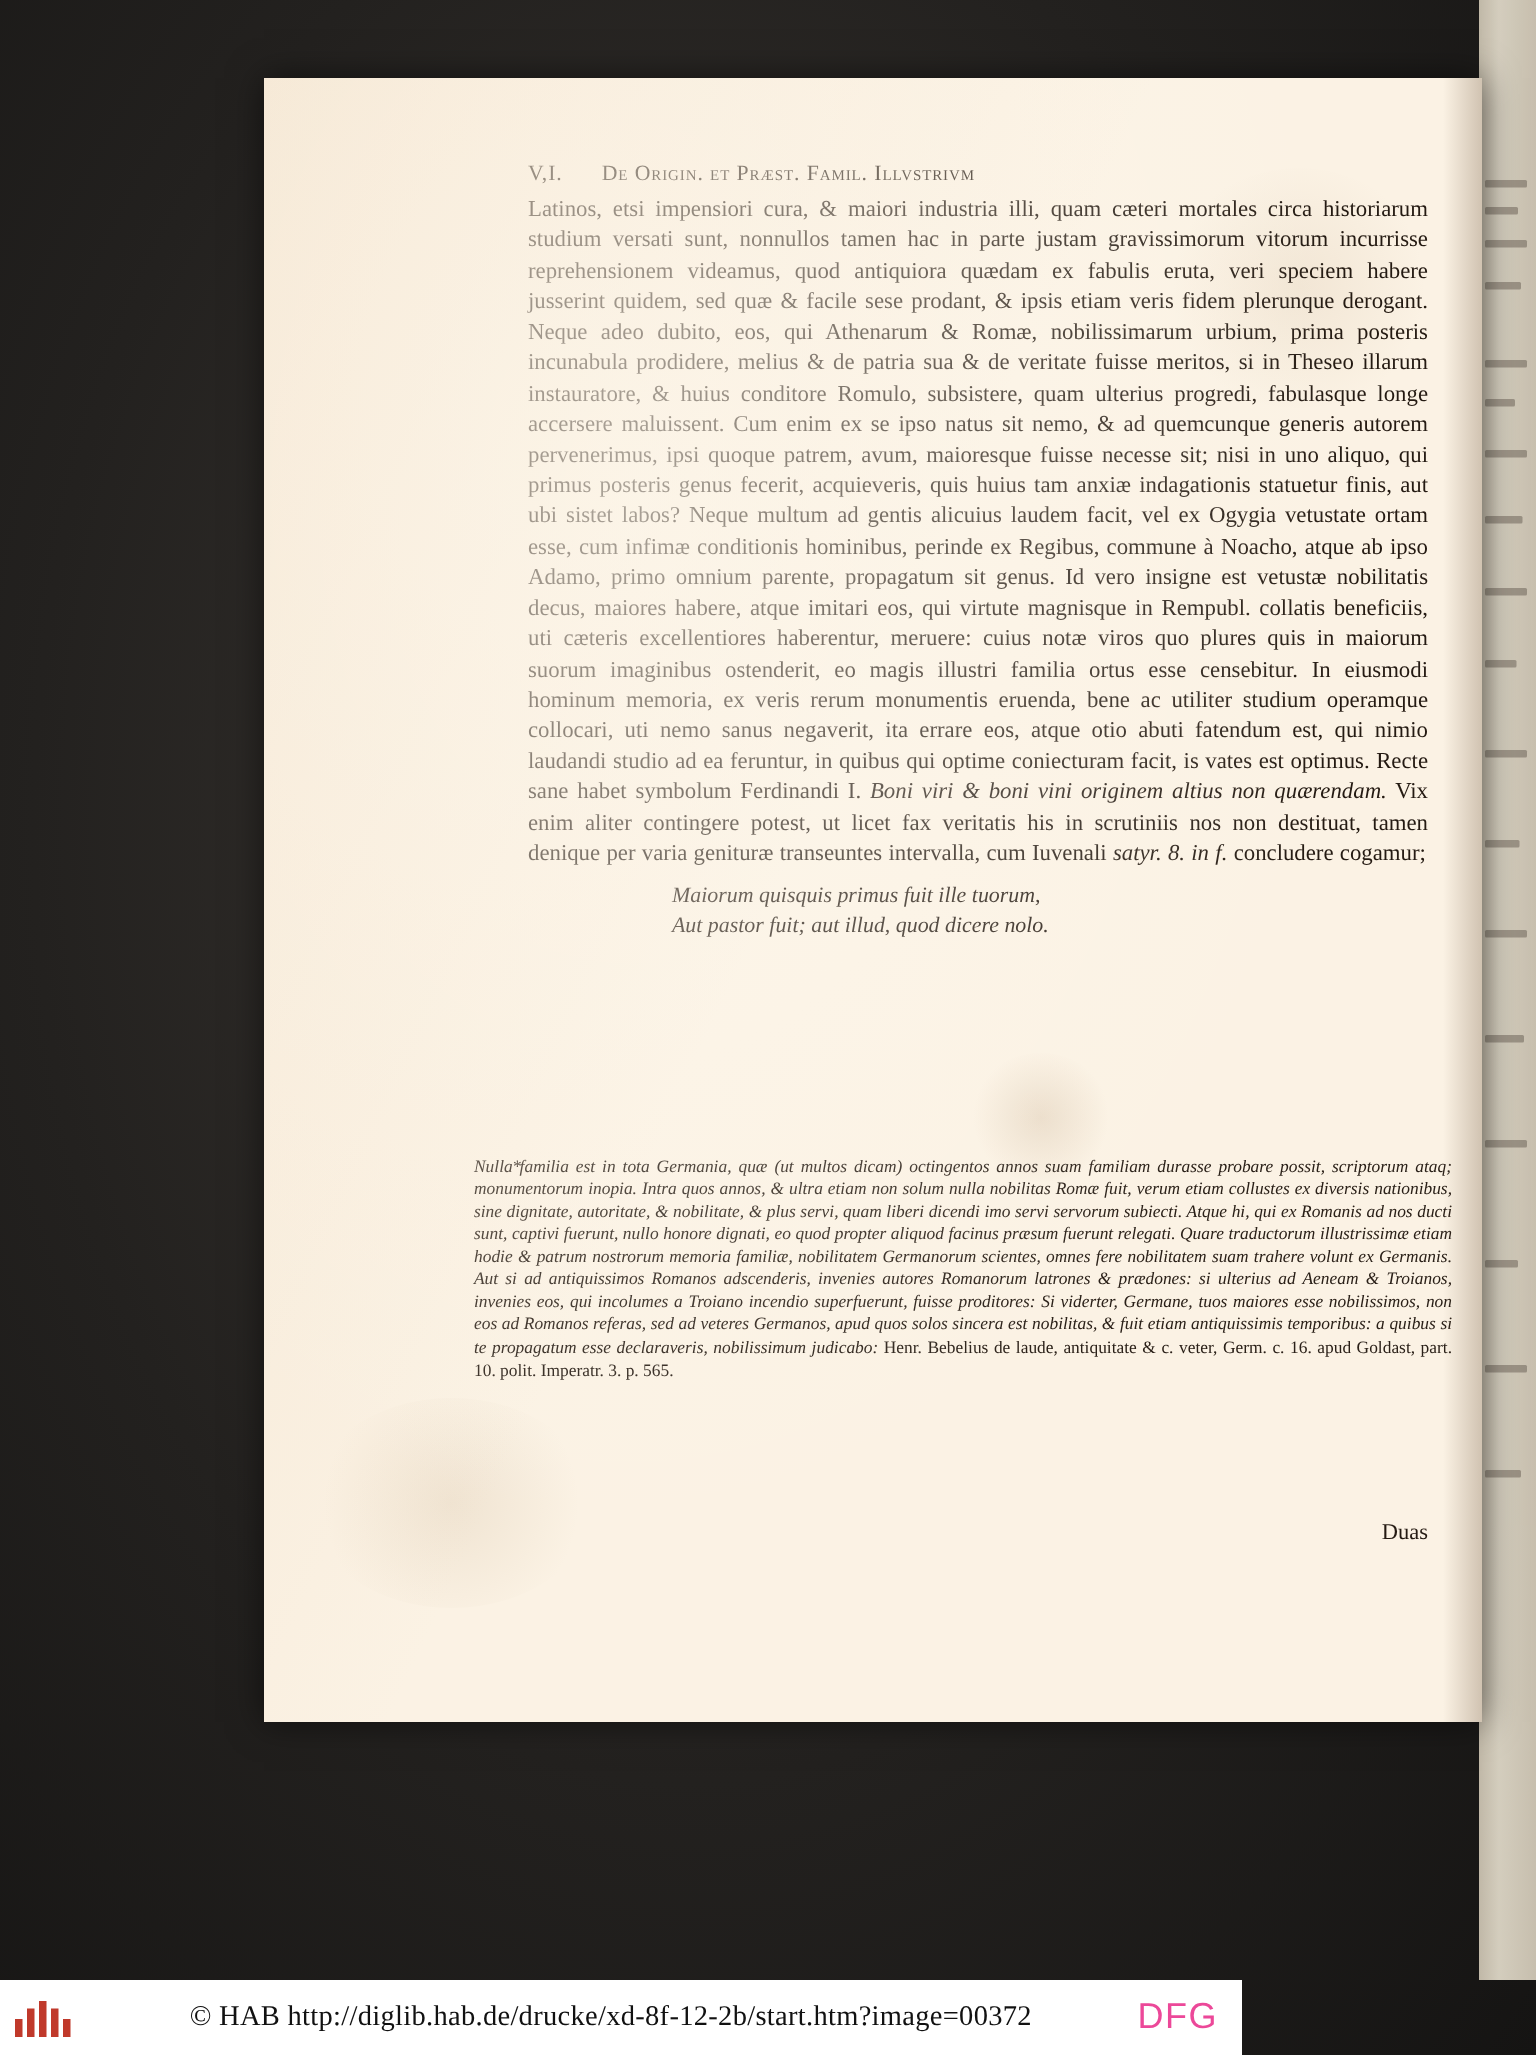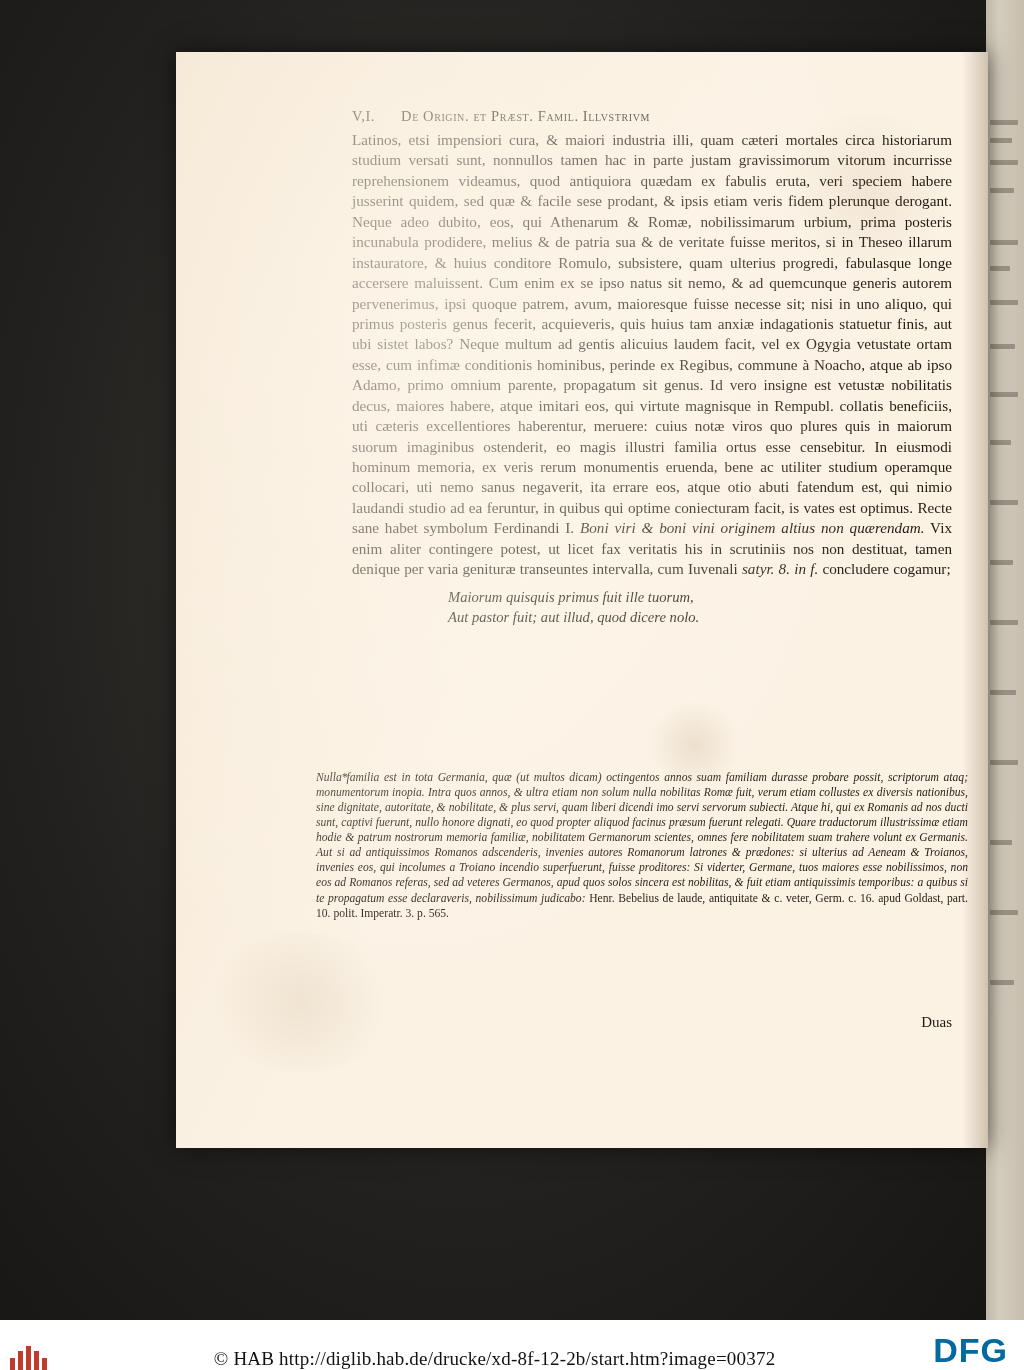--- a/index.html
+++ b/index.html
@@ -147,25 +147,25 @@
     position: absolute;
     border-radius: 50%;
     pointer-events: none;
   }
 
   
   #bottom-banner {
     position: absolute;
     left: 0;
     bottom: 0;
-    width: 1024px;
+    width: 828px;
     height: 50px;
     background: #fff;
     display: flex;
-    align-items: flex-end;
+    align-items: center;
   }
   #dfg-bars {
     width: 46px;
     height: 26px;
     margin-left: 10px;
     display: flex;
     align-items: flex-end;
     gap: 3px;
   }
   #dfg-bars i {
@@ -177,23 +177,23 @@
     flex: 1;
     text-align: center;
     font-family: "Liberation Serif", serif;
     font-size: 19px;
     color: #111;
     letter-spacing: .2px;
   }
   #dfg-logo {
     margin-right: 16px;
     font-family: "Liberation Sans", sans-serif;
-    font-weight: bold;
-    font-size: 34px;
-    color: #0369a1;
+    font-weight: normal;
+    font-size: 24px;
+    color: #ec4899;
     letter-spacing: 1px;
   }
 </style>
 </head>
 <body>
 
 <div id="scan-backdrop"></div>
 
 <div id="facing-page">
   <div class="ghost-line" style="top:120px"></div>

